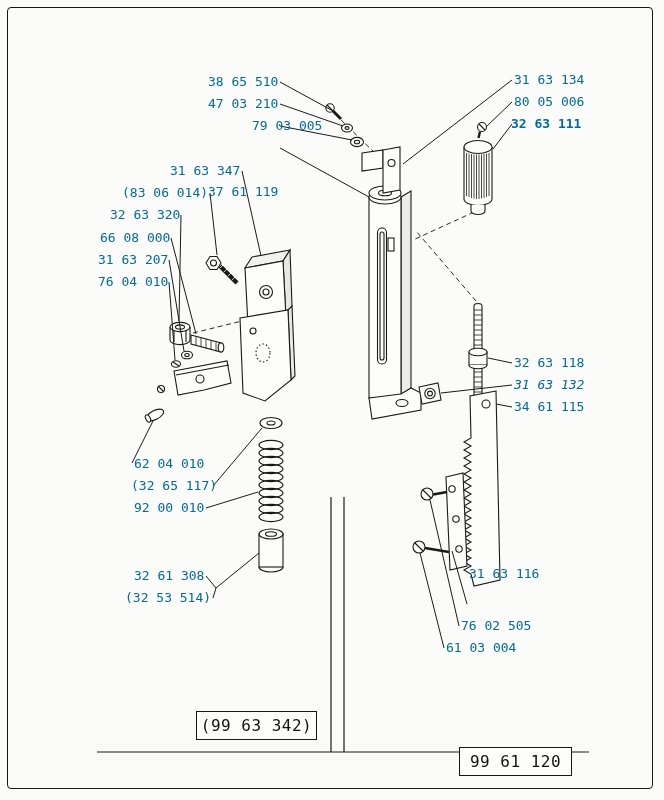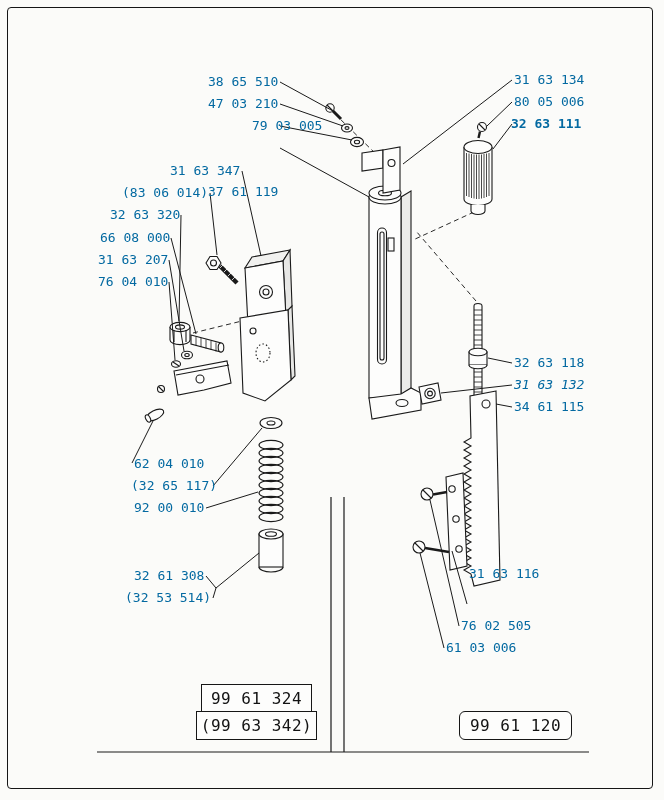--- a/index.html
+++ b/index.html
@@ -249,24 +249,21 @@
   <div class="lbl" style="left:514px;top:355px;">32 63 118</div>
   <div class="lbl" style="left:514px;top:377px;font-style:italic;">31 63 132</div>
   <div class="lbl" style="left:514px;top:399px;">34 61 115</div>
   <div class="lbl" style="left:134px;top:456px;">62 04 010</div>
   <div class="lbl" style="left:131px;top:478px;">(32 65 117)</div>
   <div class="lbl" style="left:134px;top:500px;">92 00 010</div>
   <div class="lbl" style="left:134px;top:568px;">32 61 308</div>
   <div class="lbl" style="left:125px;top:590px;">(32 53 514)</div>
   <div class="lbl" style="left:469px;top:566px;">31 63 116</div>
   <div class="lbl" style="left:461px;top:618px;">76 02 505</div>
-  <div class="lbl" style="left:446px;top:640px;">61 03 006</div>
-
-  <div class="refbox" style="left:201px;top:684px;width:111px;height:28px;">
-    <span>99 61 324</span>
-  </div>
+  <div class="lbl" style="left:446px;top:640px;">61 03 004</div>
+
   <div class="refbox" style="left:196px;top:711px;width:121px;height:29px;text-align:center;">
     <span>(99 63 342)</span>
   </div>
-  <div class="refbox" style="left:459px;top:711px;width:113px;height:29px;border-radius:6px;">
+  <div class="refbox" style="left:459px;top:747px;width:113px;height:29px;">
     <span>99 61 120</span>
   </div>
 </div>
 
 </body></html>

